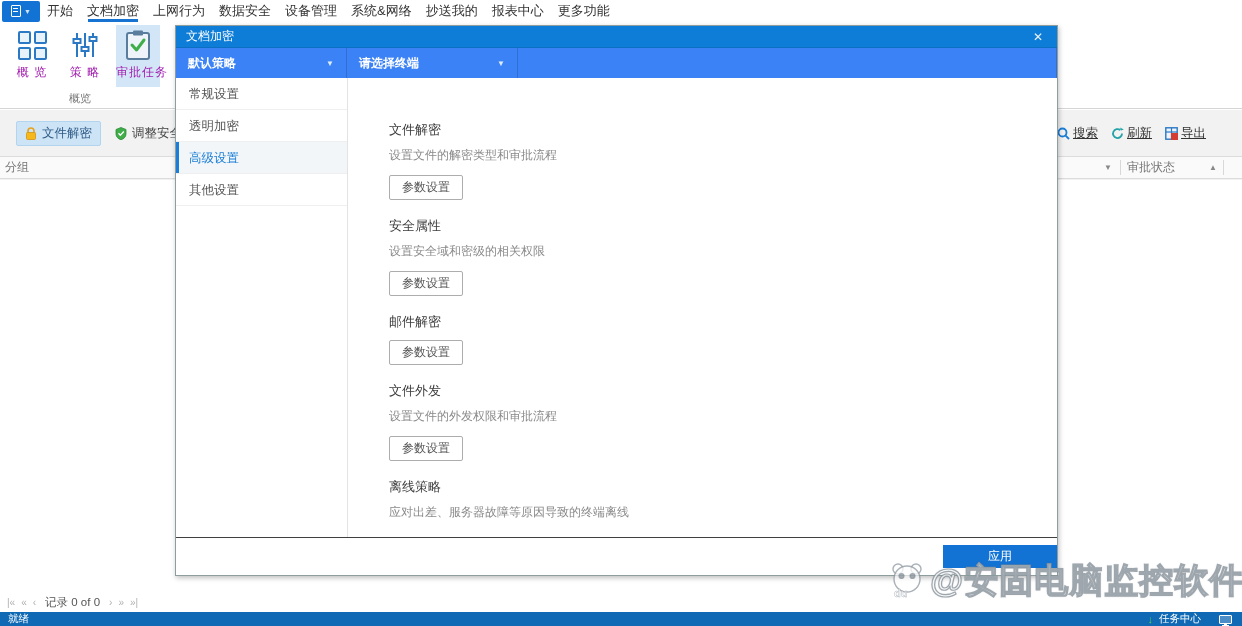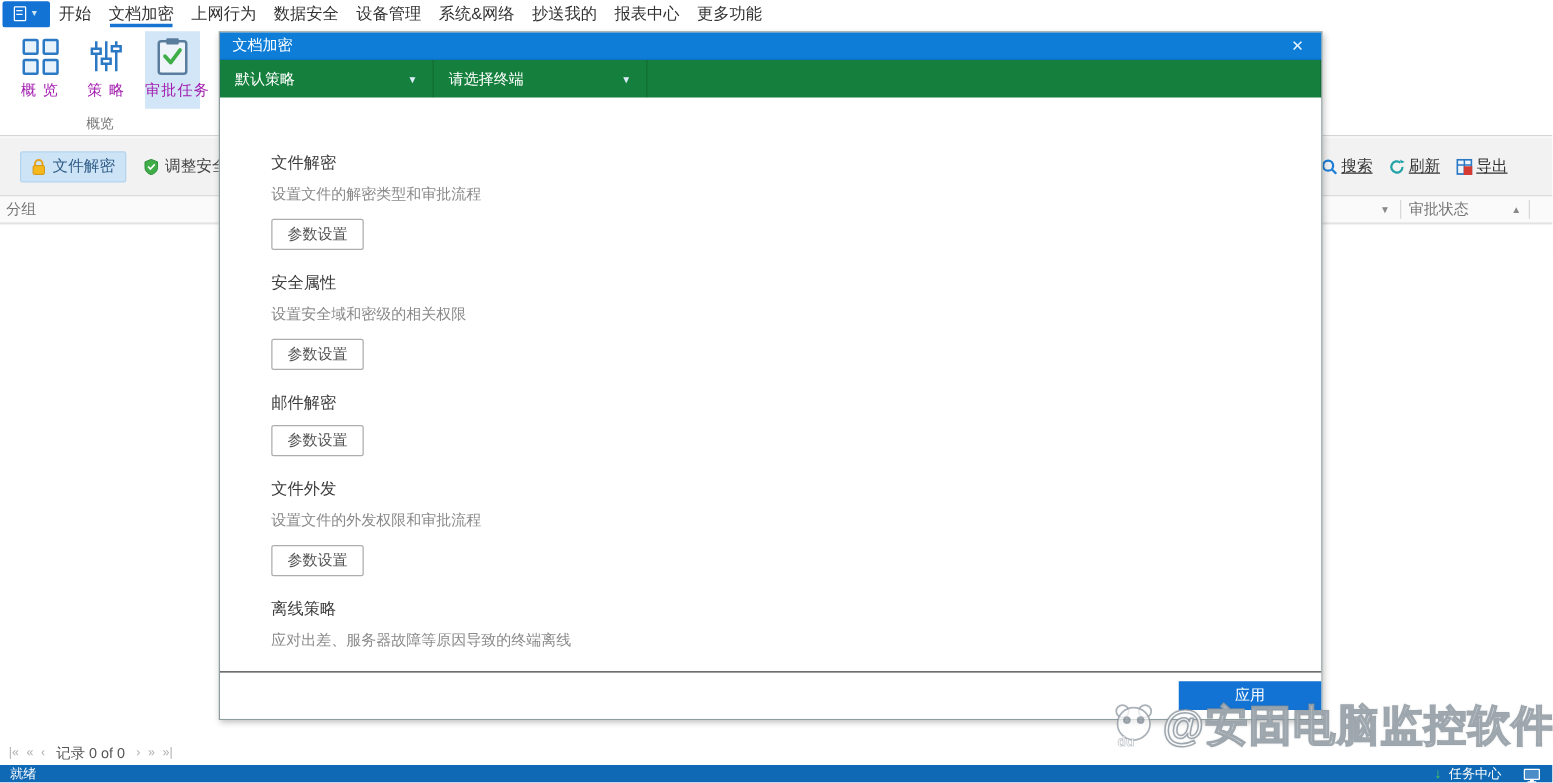--- a/index.html
+++ b/index.html
@@ -61,21 +61,21 @@
   .dl-arrow { color:#4fd052; font-weight:bold; font-size:11px; }
   .monitor-icon { width:13px; height:9px; border:1px solid #fff; border-radius:1px; position:relative; margin-left:12px; margin-right:2px; background:rgba(255,255,255,.25); }
   .monitor-icon::after { content:""; position:absolute; left:4px; bottom:-3px; width:3px; height:2px; background:#fff; box-shadow:-2px 1px 0 0 #fff, 2px 1px 0 0 #fff; }
 
   
   .modal { position:absolute; left:175px; top:25px; width:883px; height:551px; background:#fff;
            border:1px solid #8e9e9e; box-shadow:1px 2px 5px rgba(0,0,0,.25); z-index:10; }
   .modal-titlebar { height:22px; background:#0d7dd8; color:#fff; font-size:12px; display:flex; align-items:center;
                     padding:0 10px; border-bottom:1px solid rgba(0,0,0,.1); }
   .modal-close { margin-left:auto; cursor:pointer; font-size:12px; color:#eaf4fd; padding:0 4px; }
-  .modal-toolbar { height:30px; background:#15803d; display:flex; align-items:stretch; color:#fff; font-size:12px; }
+  .modal-toolbar { height:30px; background:#3b82f6; display:flex; align-items:stretch; color:#fff; font-size:12px;font-weight:bold; }
   .mt-dropdown { width:170px; display:flex; align-items:center; padding:0 12px; cursor:pointer; }
   .mt-dropdown .dd-arrow { margin-left:auto; font-size:8px; color:#dcecfa; }
   .mt-div { width:1px; background:rgba(0,0,0,.15); }
   .mt-spacer { flex:1; }
   .mt-delete { width:108px; display:flex; align-items:center; justify-content:center; cursor:pointer; }
   .modal-body { display:flex; height:461px; overflow:hidden; }
   .modal-sidebar { width:172px; border-right:1px solid #e3e3e3; background:#fff; }
   .side-item { height:32px; line-height:32px; padding-left:13px; font-size:12.5px; color:#555;
                border-bottom:1px solid #efefef; position:relative; cursor:pointer; }
   .side-item.active { color:#1a7dd7; background:#f2f6f9; }
@@ -265,20 +265,26 @@
     <div class="mt-div"></div>
     <div class="mt-dropdown">
       <span>请选择终端</span>
       <span class="dd-arrow">▼</span>
     </div>
     <div class="mt-div"></div>
     <div class="mt-spacer"></div>
     <div class="mt-div"></div>
   </div>
   <div class="modal-body">
+    <div class="modal-sidebar">
+      <div class="side-item">常规设置</div>
+      <div class="side-item">透明加密</div>
+      <div class="side-item active">高级设置</div>
+      <div class="side-item">其他设置</div>
+    </div>
     <div class="modal-content">
       <div class="section">
         <div class="section-title">文件解密</div>
         <div class="section-desc">设置文件的解密类型和审批流程</div>
         <span class="param-btn">参数设置</span>
       </div>
       <div class="section">
         <div class="section-title">安全属性</div>
         <div class="section-desc">设置安全域和密级的相关权限</div>
         <span class="param-btn">参数设置</span>

